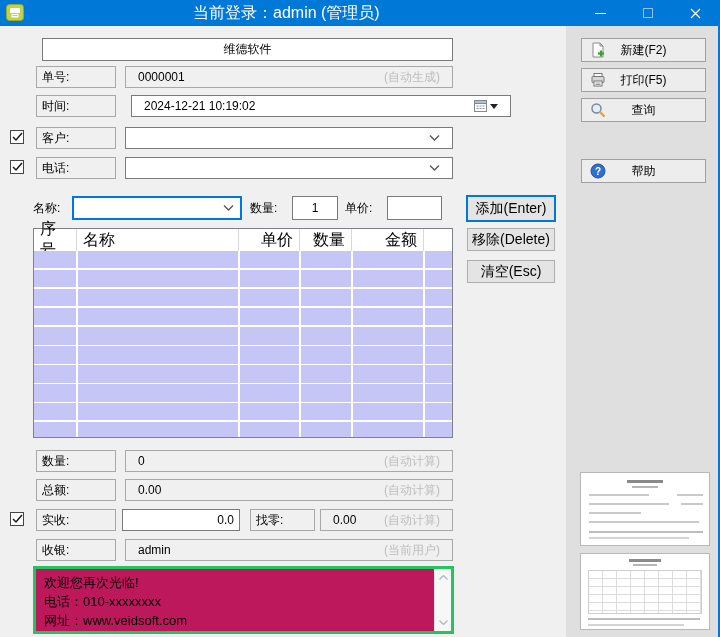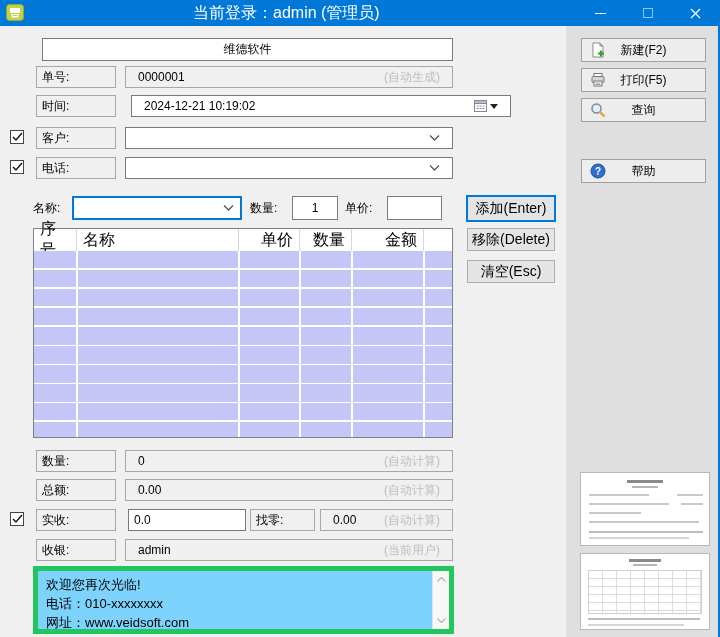--- a/index.html
+++ b/index.html
@@ -53,21 +53,21 @@
         transparent 0 42px, #fff 42px 44px,
         transparent 44px 204px, #fff 204px 206px,
         transparent 206px 265px, #fff 265px 267px,
         transparent 267px 317px, #fff 317px 319px,
         transparent 319px 389px, #fff 389px 391px,
         transparent 391px 100%),
       repeating-linear-gradient(to bottom, transparent 0 17.5px, #fff 17.5px 19px);
   }
 
   
-  .welcome { position:absolute; left:33px; top:566px; width:421px; height:68px; background:#7dd3fc; border:5px solid #22c55e; }
+  .welcome { position:absolute; left:33px; top:566px; width:421px; height:68px; background:#be185d; border:3px solid #22c55e; }
   .welcome-text { position:absolute; left:8px; top:4px; right:22px; line-height:19px; font-size:13px; }
   .vscroll { position:absolute; top:0; bottom:0; right:0; width:17px; background:#F7F7F7; border-left:1px solid #E2E2E2; }
   .sarrow { position:absolute; left:0; width:17px; height:15px; display:flex; align-items:center; justify-content:center; }
   .sarrow.up { top:1px; } .sarrow.down { bottom:1px; }
 
   
   .panel { position:absolute; left:566px; top:26px; width:152px; height:611px; background:#DFDFDF; }
   .blue-edge { position:absolute; right:0; top:26px; width:2px; bottom:0; background:#0078D7; }
   .side-btn { position:absolute; left:15px; width:125px; height:24px; background:#EDEDED; border:1px solid #A0A0A0; display:flex; align-items:center; justify-content:center; cursor:default; }
   .side-icon { position:absolute; left:8px; top:3px; width:16px; height:16px; }
@@ -224,21 +224,21 @@
   </div>
 
   <div class="chk" style="left:10px; top:512px">
     <svg width="11" height="10" viewBox="0 0 11 10">
         <polyline points="1,5 4,8 10,1" fill="none" stroke="#1A1A1A" stroke-width="1.5"></polyline>
       </svg>
   </div>
   <div class="label-box" style="top:509px">
       <span>实收:</span>
     </div>
-  <input class="text-input" style="left: 128px; top: 509px; width: 118px;" value="0.0">
+  <input class="text-input" style="left: 122px; top: 509px; width: 118px; text-align: right;" value="0.0">
   <div class="label-box" style="left:250px; top:509px; width:65px">
       <span>找零:</span>
     </div>
   <div class="field ro" style="left:320px; top:509px; width:133px">
     <span>0.00</span>
       <span class="hint">(自动计算)</span>
   </div>
 
   <div class="label-box" style="top:539px">
       <span>收银:</span>

